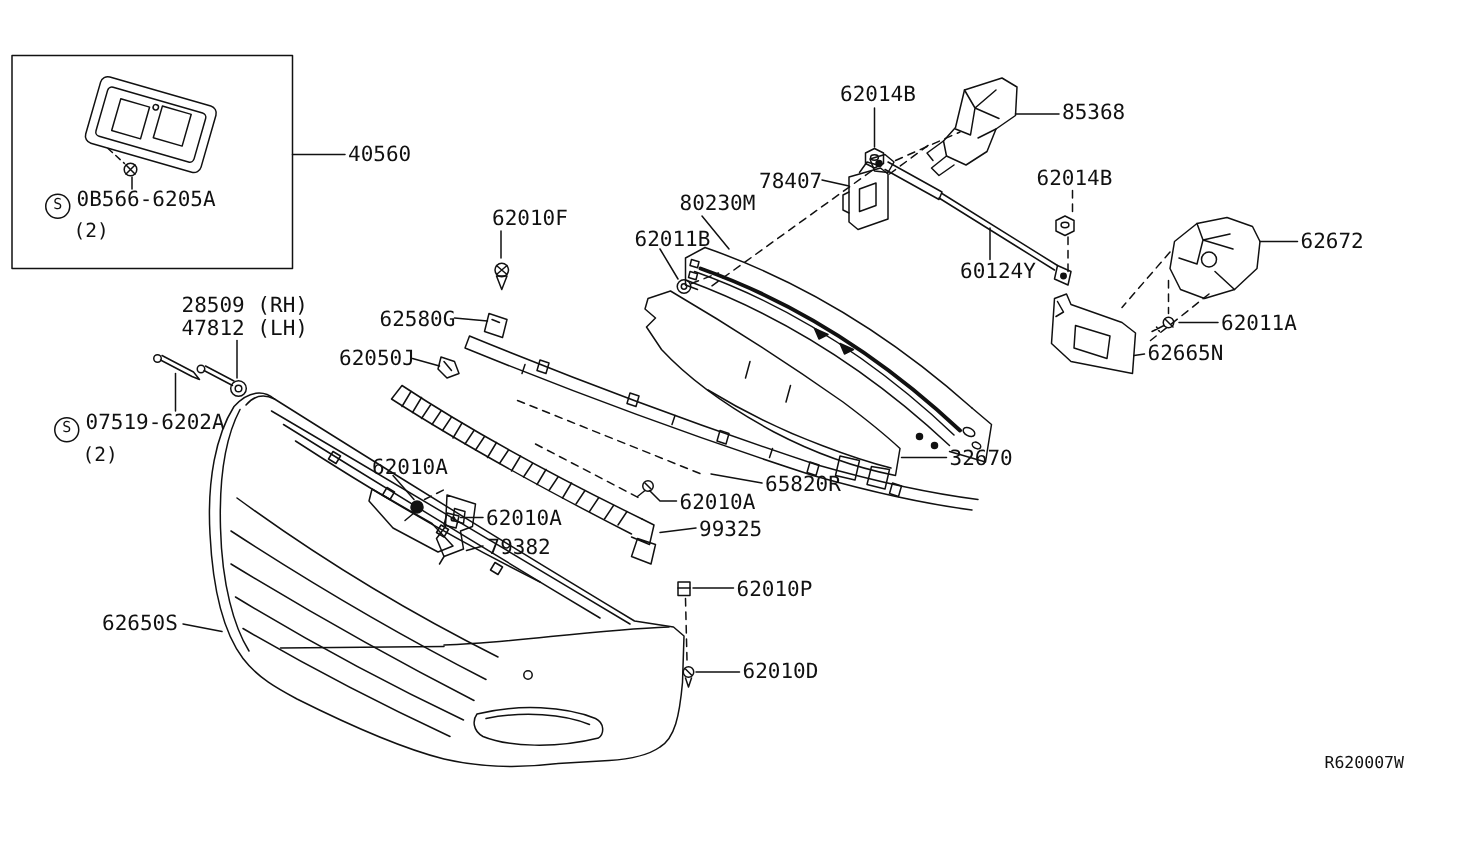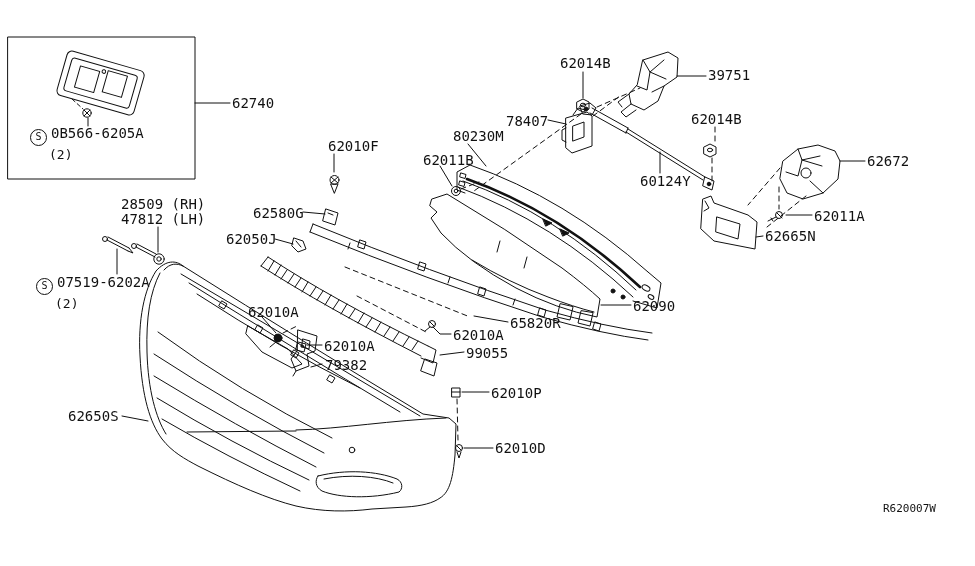--- a/index.html
+++ b/index.html
@@ -224,21 +224,21 @@
     <path d="M806,196 L767,227"></path>
     <path d="M779,187 L779,209"></path>
     <path d="M345,267 L470,317"></path>
     <path d="M357,296 L428,333"></path>
     <path d="M457,399 L458,440"></path>
     <path d="M283,333 L297,326"></path>
     <path d="M461,189 L479,182"></path>
   </g>
 </svg>
 
-<div class="lbl" style="left:232px;top:96px">62740</div>
+<div class="lbl" style="left:232px;top:96px">40560</div>
 
 <div class="lbl" style="left:30px;top:126px">
   <span class="scircle">S</span><span>0B566-6205A</span>
   <div class="qty">(2)</div>
 </div>
 
 <div class="lbl" style="left:121px;top:197px">28509 (RH)</div>
 <div class="lbl" style="left:121px;top:212px">47812 (LH)</div>
 
 <div class="lbl" style="left:36px;top:275px">
@@ -246,30 +246,30 @@
   <div class="qty">(2)</div>
 </div>
 
 <div class="lbl" style="left:253px;top:206px">62580G</div>
 <div class="lbl" style="left:226px;top:232px">62050J</div>
 <div class="lbl" style="left:328px;top:139px">62010F</div>
 <div class="lbl" style="left:423px;top:153px">62011B</div>
 <div class="lbl" style="left:453px;top:129px">80230M</div>
 <div class="lbl" style="left:506px;top:114px">78407</div>
 <div class="lbl" style="left:560px;top:56px">62014B</div>
-<div class="lbl" style="left:708px;top:68px">39751</div>
+<div class="lbl" style="left:708px;top:68px">85368</div>
 <div class="lbl" style="left:691px;top:112px">62014B</div>
 <div class="lbl" style="left:640px;top:174px">60124Y</div>
 <div class="lbl" style="left:867px;top:154px">62672</div>
 <div class="lbl" style="left:814px;top:209px">62011A</div>
 <div class="lbl" style="left:765px;top:229px">62665N</div>
-<div class="lbl" style="left:633px;top:299px">62090</div>
+<div class="lbl" style="left:633px;top:299px">32670</div>
 <div class="lbl" style="left:510px;top:316px">65820R</div>
 <div class="lbl" style="left:453px;top:328px">62010A</div>
-<div class="lbl" style="left:466px;top:346px">99055</div>
+<div class="lbl" style="left:466px;top:346px">99325</div>
 <div class="lbl" style="left:248px;top:305px">62010A</div>
 <div class="lbl" style="left:324px;top:339px">62010A</div>
 <div class="lbl" style="left:325px;top:358px">79382</div>
 <div class="lbl" style="left:68px;top:409px">62650S</div>
 <div class="lbl" style="left:491px;top:386px">62010P</div>
 <div class="lbl" style="left:495px;top:441px">62010D</div>
 
 <div class="ref" style="left:883px;top:502px">R620007W</div>
 
 </div>

